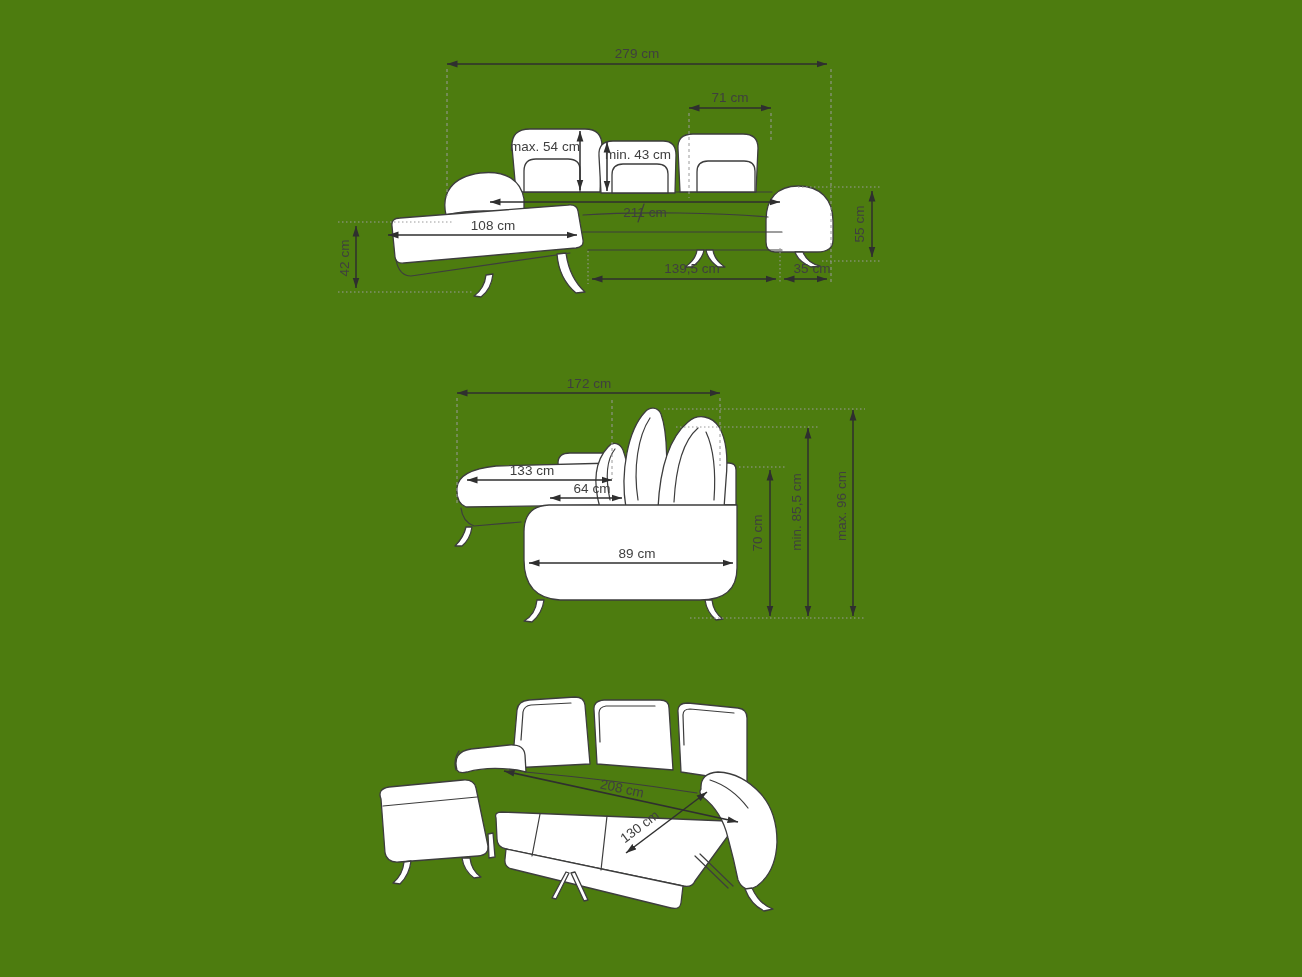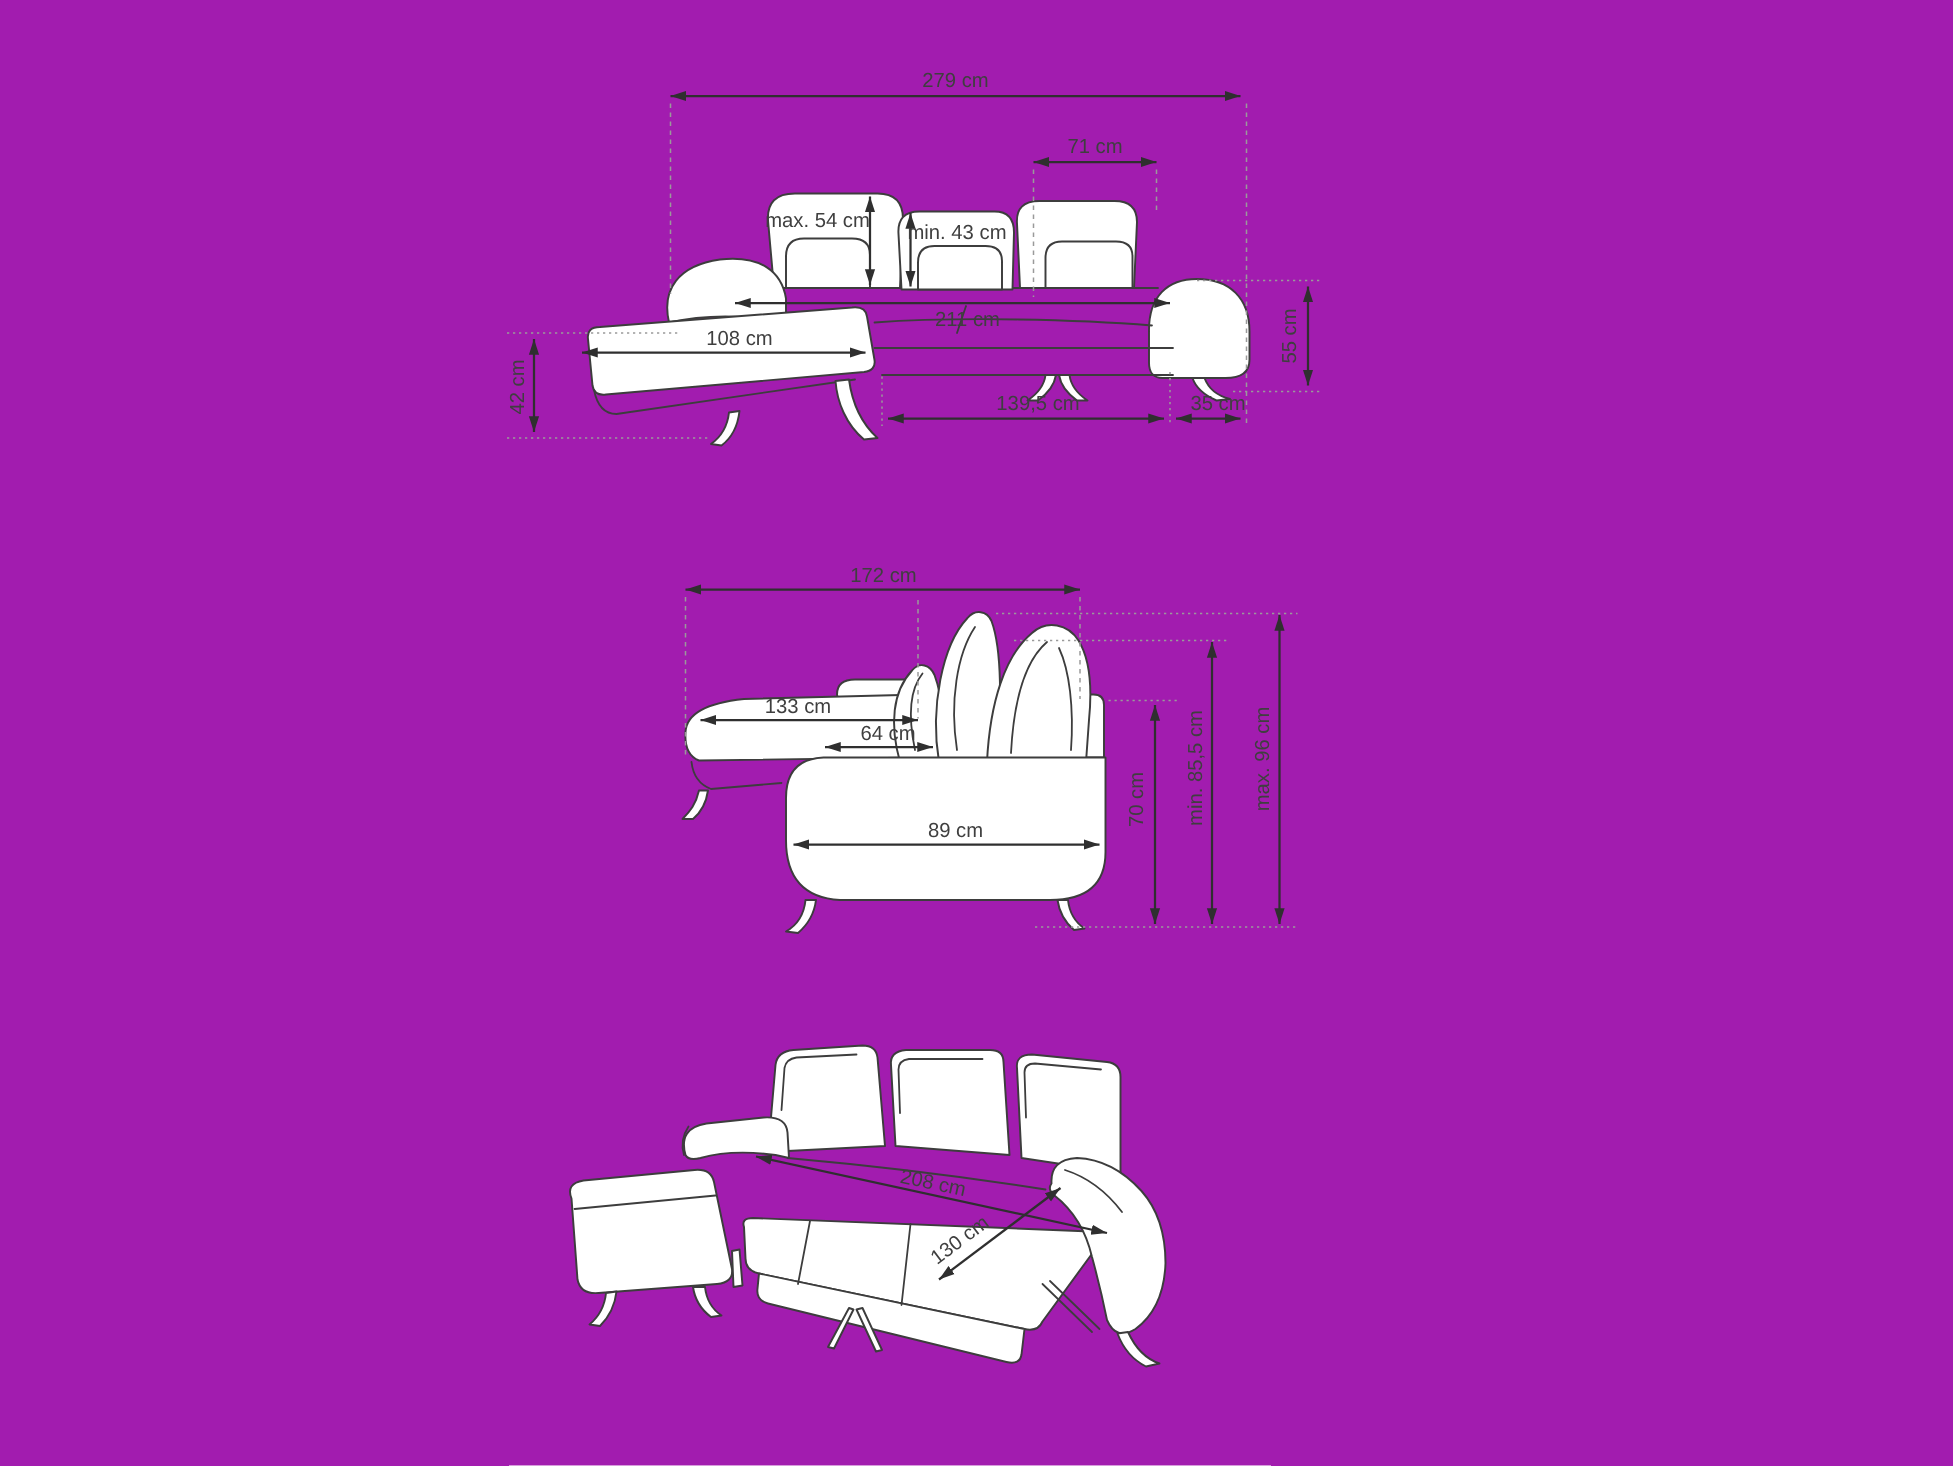--- a/index.html
+++ b/index.html
@@ -1,16 +1,16 @@
 <!DOCTYPE html>
 <html><head>
 <meta charset="utf-8">
 <style>
   html,body{margin:0;padding:0;background:#ffffff;}
-  .sheet{position:relative;width:1302px;height:977px;background:#a21caf;overflow:hidden;
+  .sheet{position:relative;width:1302px;height:977px;background:#4d7c0f;overflow:hidden;
          font-family:"Liberation Sans",sans-serif;}
   svg{display:block;}
   svg text{font-family:"Liberation Sans",sans-serif;font-size:13.5px;fill:#3f3f3f;}
   .sofa{fill:#ffffff;stroke:#3d3d3d;stroke-width:1.3;stroke-linejoin:round;stroke-linecap:round;}
   .ln{fill:none;stroke:#3d3d3d;stroke-width:1.2;stroke-linecap:round;}
   .dim{fill:none;stroke:#2f2f2f;stroke-width:1.5;}
   .dashv{fill:none;stroke:#9a9a9a;stroke-width:1;stroke-dasharray:3 3;}
   .doth{fill:none;stroke:#9a9a9a;stroke-width:1;stroke-dasharray:1.5 2.5;}
 </style>
 </head>

